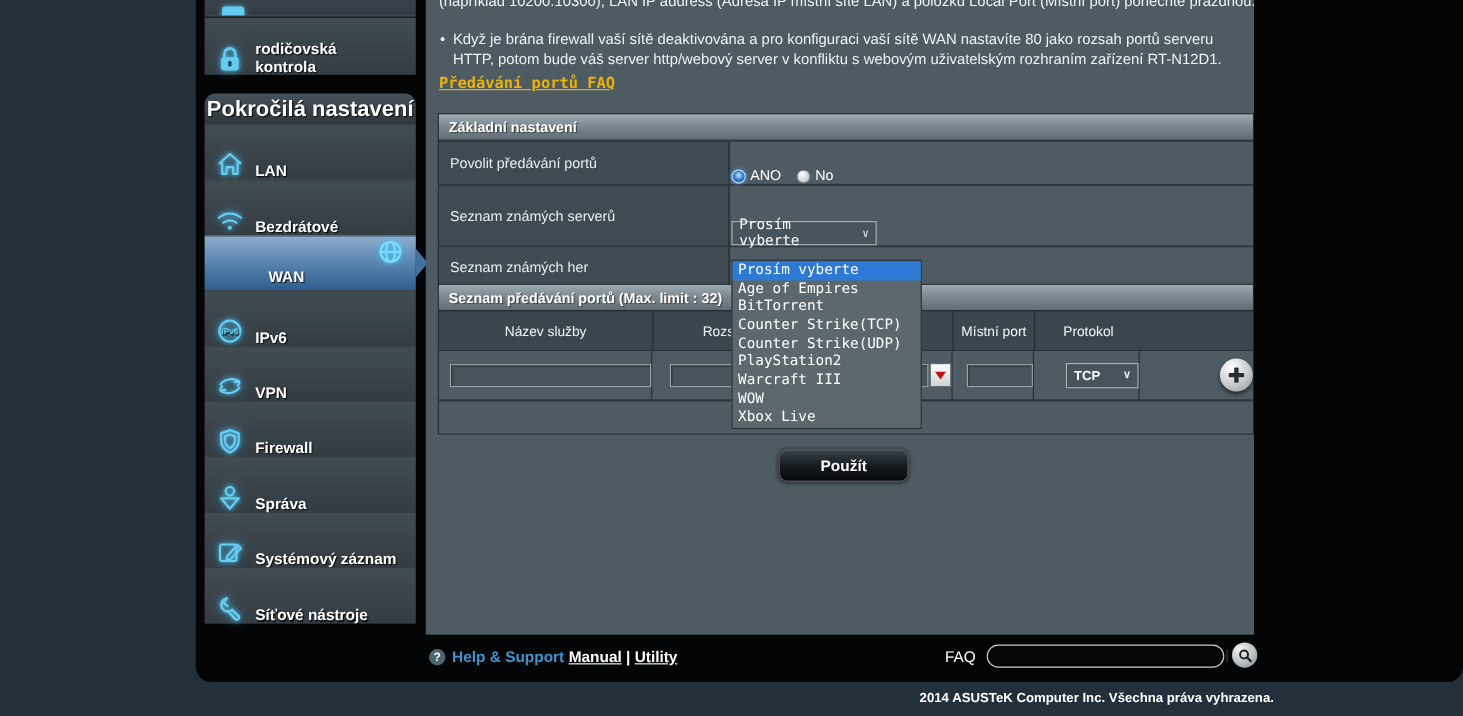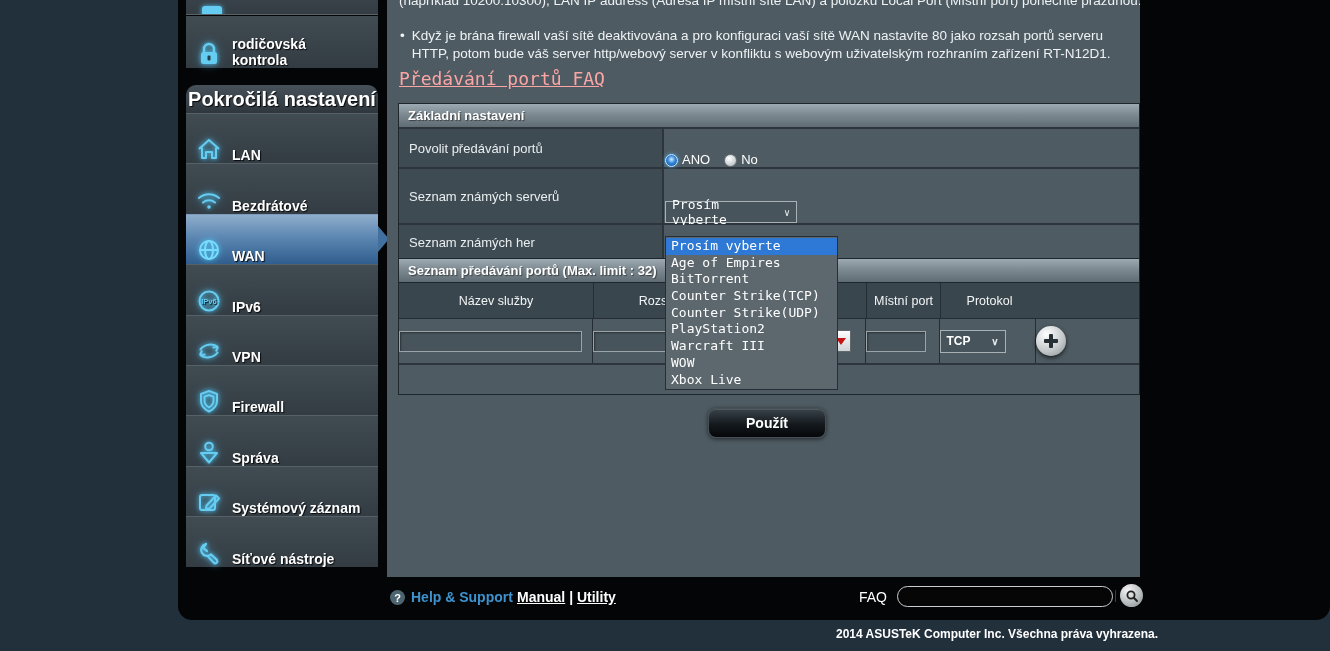--- a/index.html
+++ b/index.html
@@ -33,36 +33,37 @@
   .adv { position:absolute; left:0; top:85px; width:192px; }
   .adv-header { height:28px; line-height:28px; text-align:center;
     background:linear-gradient(#47515a,#2f373d); border-radius:10px 10px 0 0;
     font-weight:bold; font-size:20px; text-shadow:1px 1px 1px rgba(0,0,0,.9); }
   .adv-item { height:50.4px; border-top:1px solid #566067; }
   .adv-item:first-of-type { border-top:none; }
   .adv-item .label { width:134px; line-height:16px; }
   .adv-item.selected {
     background:linear-gradient(#8fadcb 0%, #5d87b2 45%, #2f5d8d 100%);
     border-top-color:#7d9cbd;
+    flex-direction:column;
   }
   .adv-item.selected::after { content:""; position:absolute; right:-11px; top:50%;
     margin-top:-13px; width:0; height:0;
     border-left:11px solid #42719f; border-top:13px solid transparent; border-bottom:13px solid transparent; }
 
   
   .main { position:absolute; left:387px; top:0; width:753px; height:577px;
           background:#4e5b62; overflow:hidden; }
   .intro-cut { position:absolute; left:12px; top:-7px; width:740px;
     font-size:13.5px; color:#eef2f4; white-space:nowrap; }
   .bullet-row { position:absolute; left:11px; top:27px; width:722px; display:flex;
     font-size:13.5px; color:#eef2f4; line-height:17.5px; }
   .bullet-dot { margin:0 7px 0 2px; }
   .faq-link { position:absolute; left:12px; top:68px;
-    font-family:"DejaVu Sans Mono", monospace; font-size:18px; color:#fca5a5;
-    text-decoration:underline; cursor:pointer; }
+    font-family:"DejaVu Sans Mono", monospace; font-size:14px; color:#eab308;
+    text-decoration:underline; cursor:pointer;font-weight:bold; }
 
   .tbl { position:absolute; width:742px; border:1px solid #1e272c; }
   .tbl-caption { height:23px; line-height:23px; padding-left:9px;
     background:linear-gradient(#9daab1 0%, #7d8a91 45%, #5f6c73 100%);
     font-weight:bold; font-size:13px; color:#fff; text-shadow:1px 1px 1px rgba(40,40,40,.7); }
   .tbl1 { left:11px; top:103px; }
   .trow { display:flex; border-top:2px solid #2b353b; }
   .tcell-label { width:265px; background:#3f4b52; border-right:2px solid #2b353b;
     display:flex; align-items:center; padding-left:10px; font-size:13px; color:#e9eef0; }
   .tcell-value { flex:1; background:#4e5b62; display:flex; align-items:flex-end; padding-left:1px; }
@@ -81,21 +82,21 @@
   .sel .chev { font-size:10px; color:#e6ebee; margin-left:6px; }
   .sel-server { width:132px; }
   .sel-game { width:173px; border-color:#c3cacd; }
 
   .tbl2 { left:11px; top:258px; }
   .thead { display:flex; height:36px; background:#3a464d; border-top:1px solid #1e272c; }
   .thead .hc { display:flex; align-items:center; justify-content:center;
     font-size:12.5px; color:#f2f5f6; border-right:1px solid #232d33; }
   .hc:last-child, .ic:last-child { border-right:none; }
   .tinput-row { display:flex; height:45px; background:#4e5b62; border-top:1px solid #232d33; }
-  .ic { display:flex; align-items:center; justify-content:flex-start; border-right:1px solid #232d33; }
+  .ic { display:flex; align-items:center; justify-content:flex-end; border-right:1px solid #232d33; }
   .c1{width:195px;} .c2{width:165px;} .c3{width:108px;} .c4{width:74px;} .c5{width:97px;} .c6{width:103px;}
   .txt { height:21px; background:#47545b; border:1px solid #9aa4a9;
     box-shadow:inset 1px 1px 2px rgba(0,0,0,.4); color:#fff; padding:0 4px;
     font-size:13px; outline:none; }
   .i1{width:183px;} .i2{width:148px;} .i3{width:72px;} .i4{width:60px;}
   .combo-arrow { width:20px; height:22px; margin-left:1px; cursor:pointer;
     background:linear-gradient(#fefefe,#cfd4d6); border:1px solid #5f686d;
     display:flex; align-items:center; justify-content:center; }
   .combo-arrow .tri { width:0; height:0; border-left:5px solid transparent;
     border-right:5px solid transparent; border-top:7px solid #c41212; }

